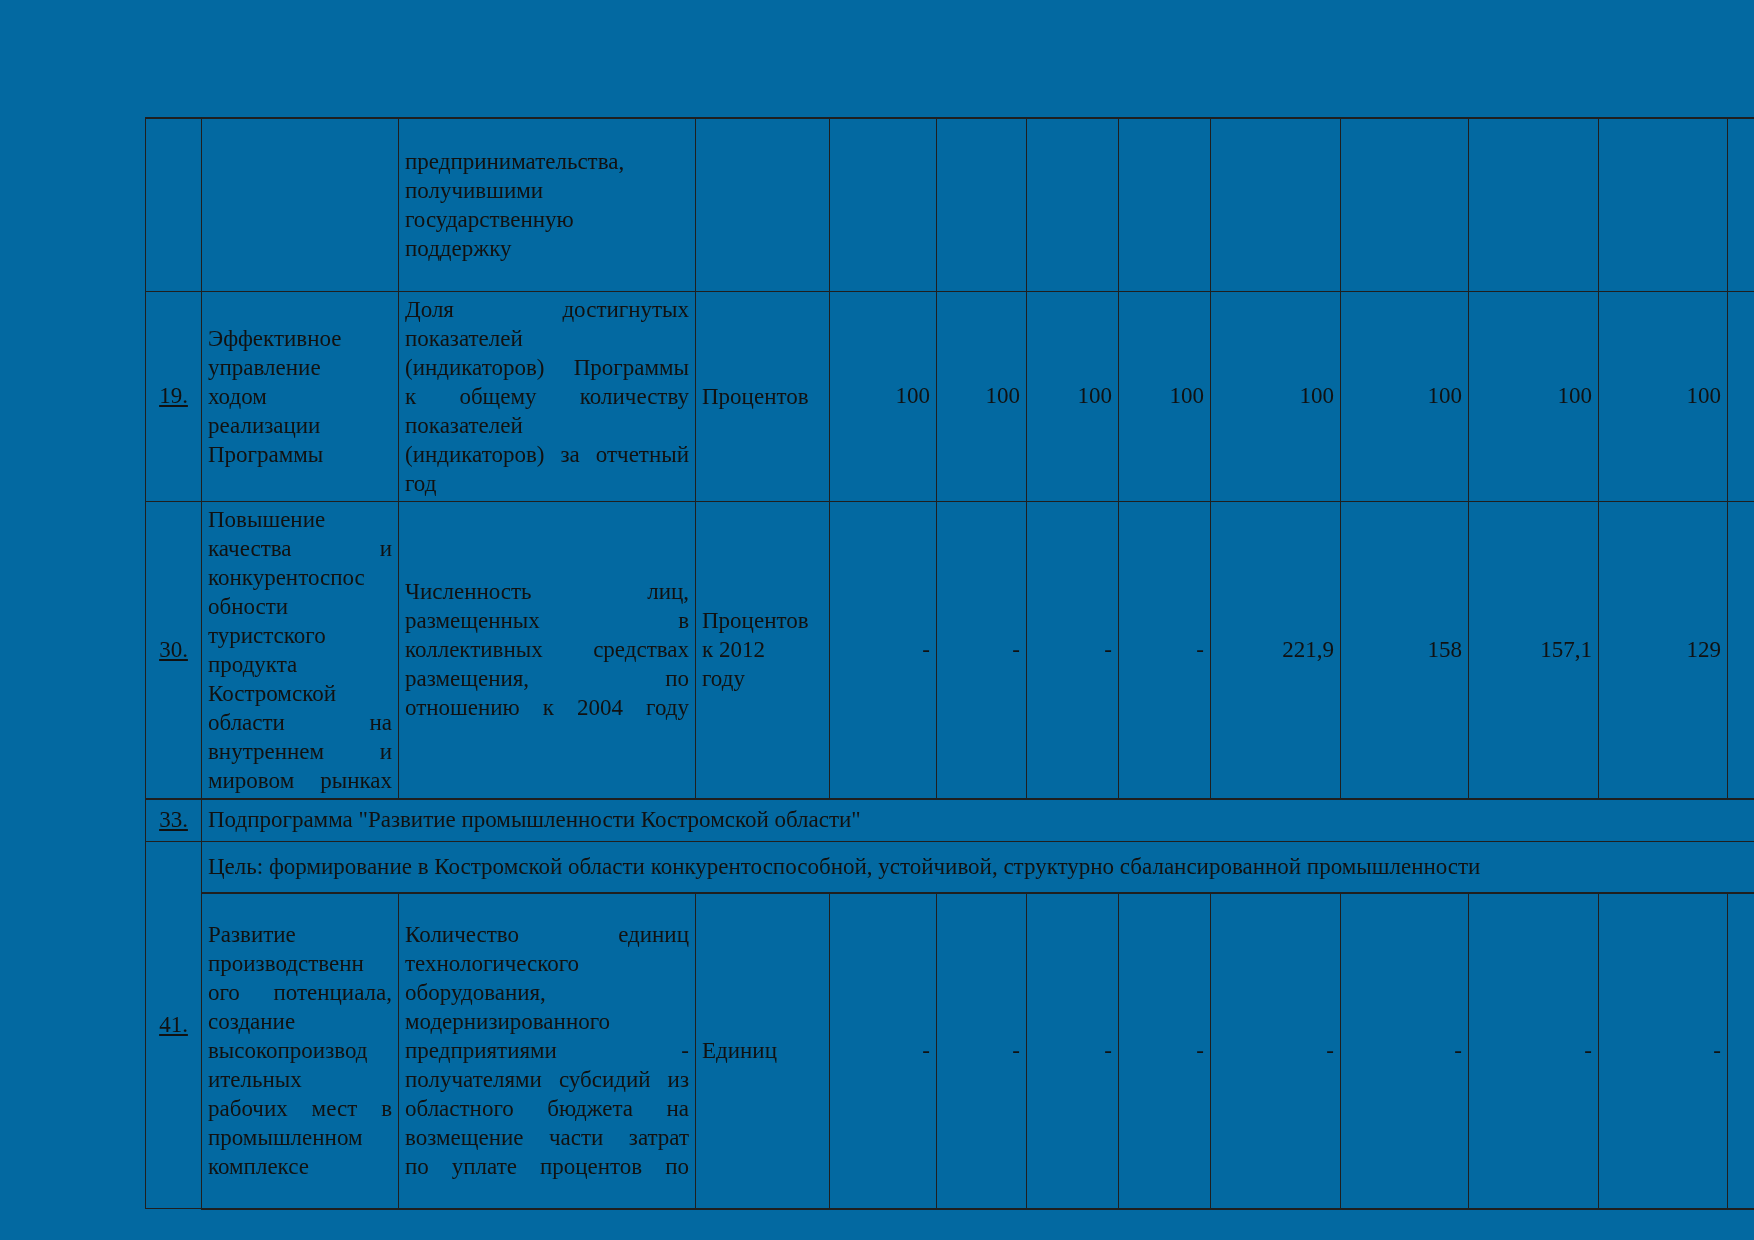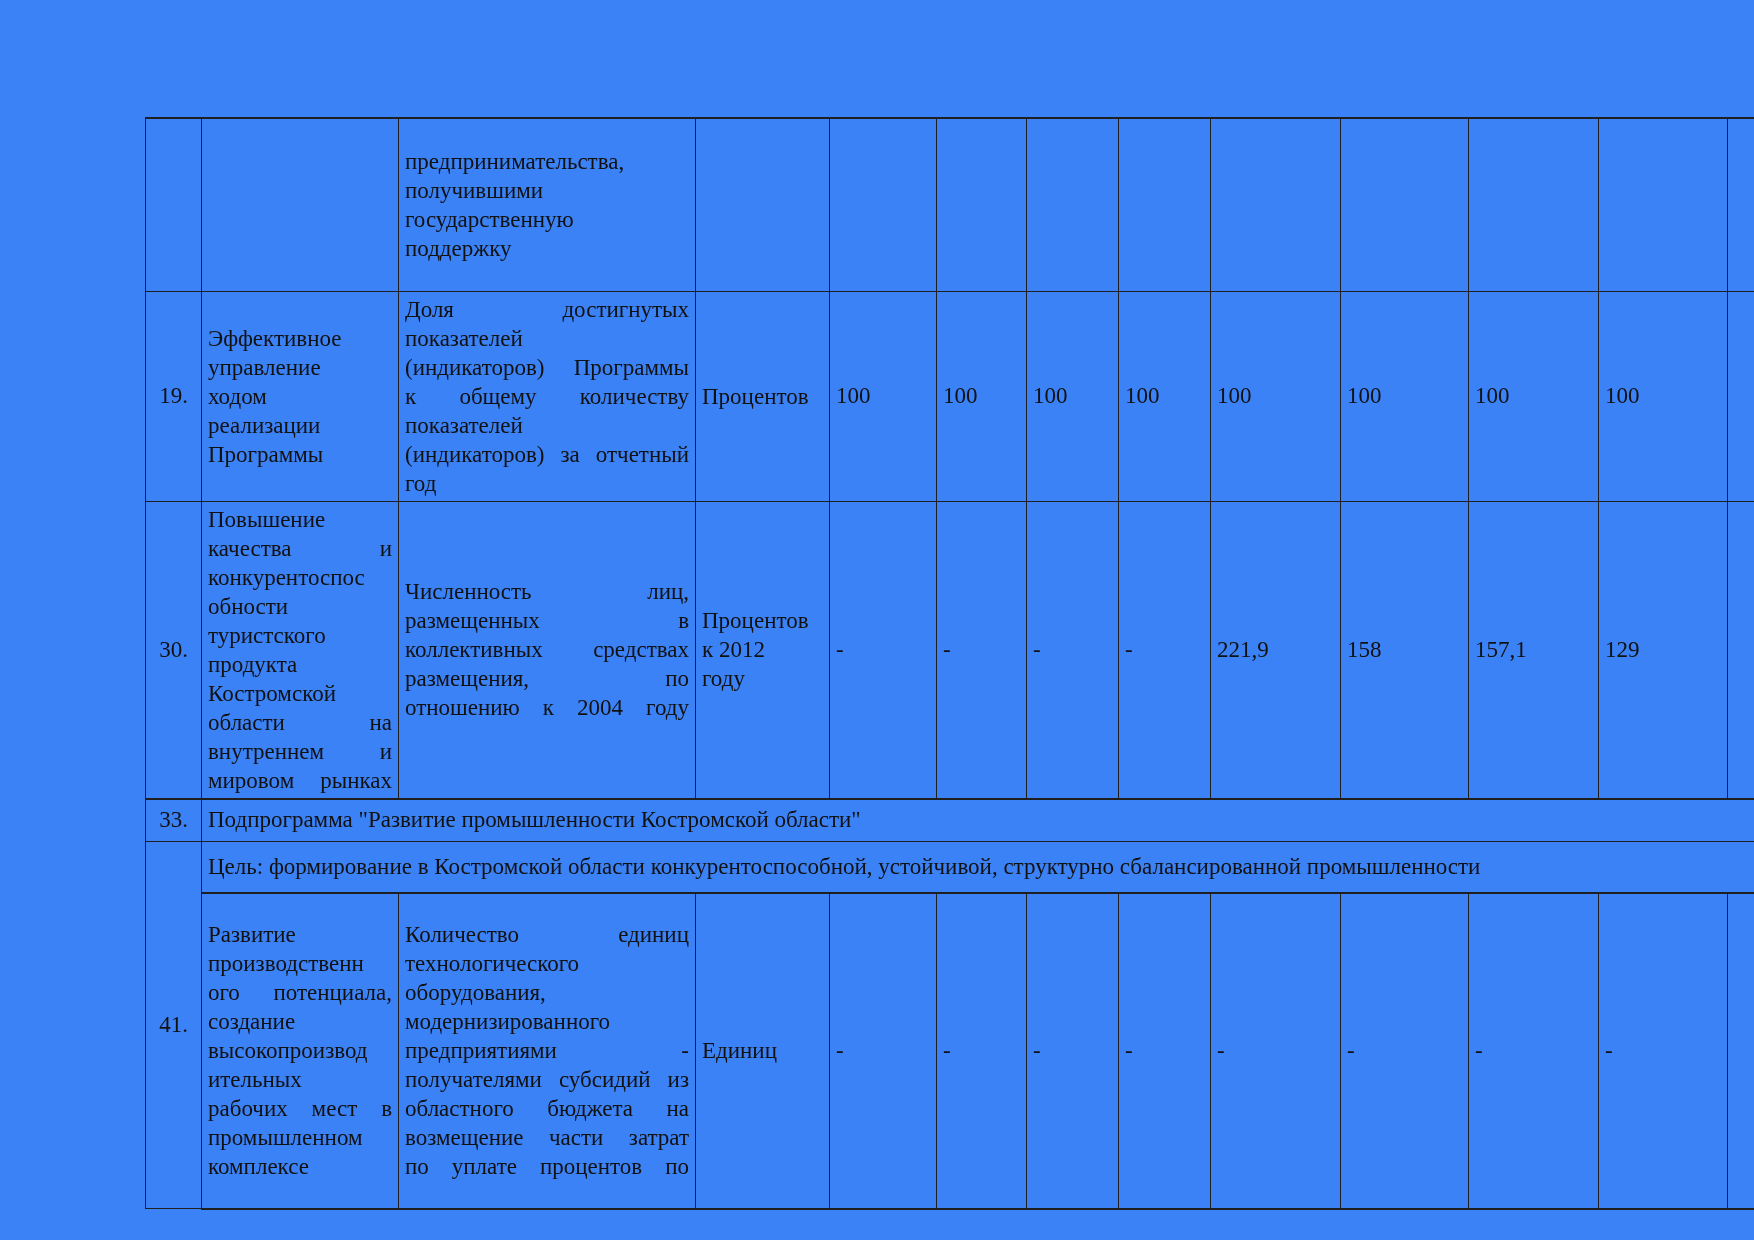--- a/index.html
+++ b/index.html
@@ -4,21 +4,21 @@
 <style>
   html, body {
     margin: 0;
     padding: 0;
     background: #ffffff;
   }
   .page {
     position: relative;
     width: 1754px;
     height: 1240px;
-    background: #3b82f6;
+    background: #0369a1;
     overflow: hidden;
   }
   table.doc-table {
     position: absolute;
     left: 145px;
     top: 117px;
     width: 1660px;
     border-collapse: collapse;
     table-layout: fixed;
     font-family: "Liberation Serif", "DejaVu Serif", serif;
@@ -32,34 +32,35 @@
     overflow: hidden;
   }
   
   tr.first-row td { border-top: 2px solid #1f1f1f; }
   tr.thick-top td { border-top: 2px solid #1f1f1f; }
   tr.last-row td { border-bottom: 2px solid #1f1f1f; }
 
   td.num {
     text-align: center;
     vertical-align: middle;
+    text-decoration: underline;
   }
   td.txt {
     white-space: pre-line;
     text-align: justify;
     text-align-last: justify;
     line-height: 29px;
   }
   td.unit {
     text-align: left;
     white-space: pre-line;
     line-height: 29px;
   }
   td.val {
-    text-align: left;
+    text-align: right;
   }
   td.merged {
     text-align: left;
     padding-left: 8px;
     white-space: nowrap;
   }
   
   tr.r-a { height: 173px; }
   tr.r-b { height: 201px; }
   tr.r-c { height: 295px; }

